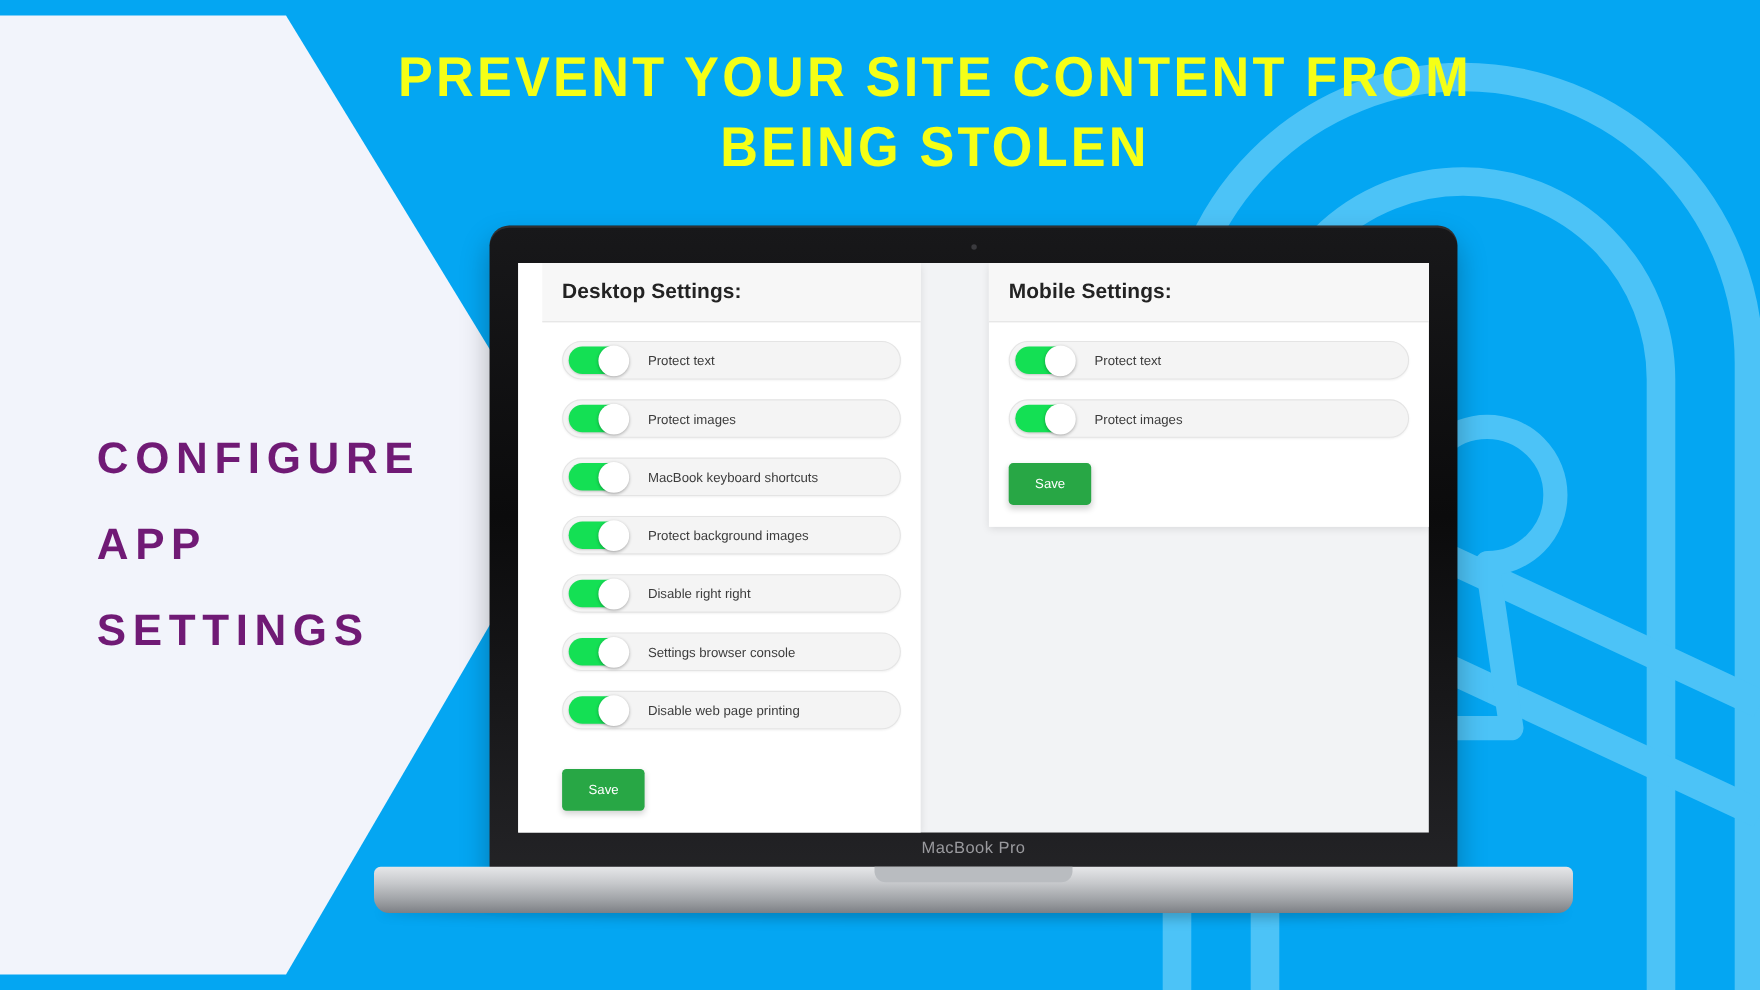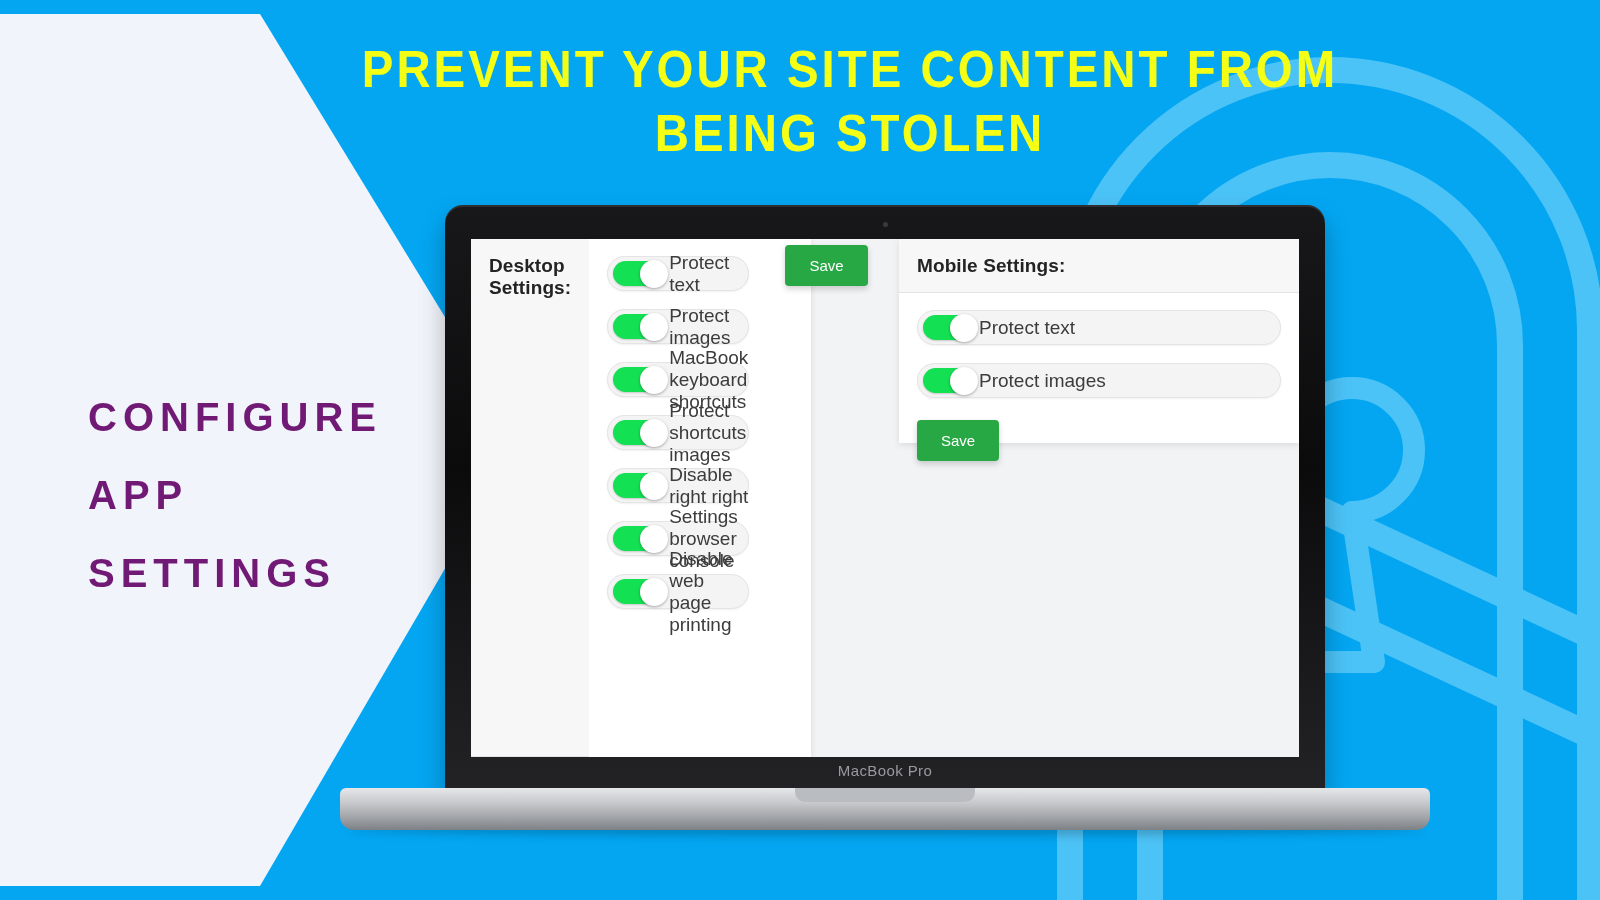--- a/index.html
+++ b/index.html
@@ -86,22 +86,22 @@
 
   
   .app { display: flex; width: 100%; height: 100%; background: #f2f3f5; }
   .col-left  { width: 422px; }
   .col-right { flex: 1; padding-left: 30px; }
 
   .card {
     background: #ffffff;
     box-shadow: 0 2px 7px rgba(0,0,0,.10);
   }
-  .card-desktop { width: 340px; height: 518px; display: flex; flex-direction: row; }
-  .card-mobile  { width: 400px; height: 204px; display: flex; flex-direction: column; }
+  .card-desktop { width: 366px; height: 518px; display: flex; flex-direction: column; padding-left: 22px; }
+  .card-mobile  { width: 400px; height: 240px; display: flex; flex-direction: column; }
 
   .card-head {
     background: #f7f7f7;
     border-bottom: 1px solid #e3e3e3;
     padding: 16px 18px 15px 18px;
   }
   .card-title { font-size: 19px; font-weight: bold; color: #232323; letter-spacing: .1px; }
 
   .card-body { padding: 17px 18px 0 18px; flex: 1; }
 
@@ -122,28 +122,28 @@
     flex: none;
     box-shadow: 0 1px 2px rgba(0,0,0,.18);
   }
   .switch .knob {
     position: absolute; right: -3px; top: 50%; margin-top: -14px;
     width: 28px; height: 28px; border-radius: 50%;
     background: #ffffff;
     box-shadow: 0 1px 3px rgba(0,0,0,.32);
   }
   .toggle-label {
-    margin-left: 4px; font-size: 19px; color: #3c3c3c;
+    margin-left: 20px; font-size: 12px; color: #3c3c3c;
   }
 
   .save-btn {
     display: inline-block;
     background: #28a745;
     color: #ffffff;
-    font-size: 15px;
+    font-size: 12px;
     padding: 12px 24px;
     border: none;
     border-radius: 4px;
     cursor: pointer;
     box-shadow: 0 3px 6px rgba(0,0,0,.18);
   }
   .save-wrap-desktop { padding: 6px 18px 20px 18px; }
   .save-wrap-mobile  { padding: 4px 18px 20px 18px; }
 </style>
 </head>
@@ -218,21 +218,21 @@
                 <div class="switch">
                   <div class="knob"></div>
                 </div>
                 <span class="toggle-label">MacBook keyboard shortcuts</span>
               </div>
 
               <div class="toggle-row">
                 <div class="switch">
                   <div class="knob"></div>
                 </div>
-                <span class="toggle-label">Protect shortcuts images</span>
+                <span class="toggle-label">Protect background images</span>
               </div>
 
               <div class="toggle-row">
                 <div class="switch">
                   <div class="knob"></div>
                 </div>
                 <span class="toggle-label">Disable right right</span>
               </div>
 
               <div class="toggle-row">

